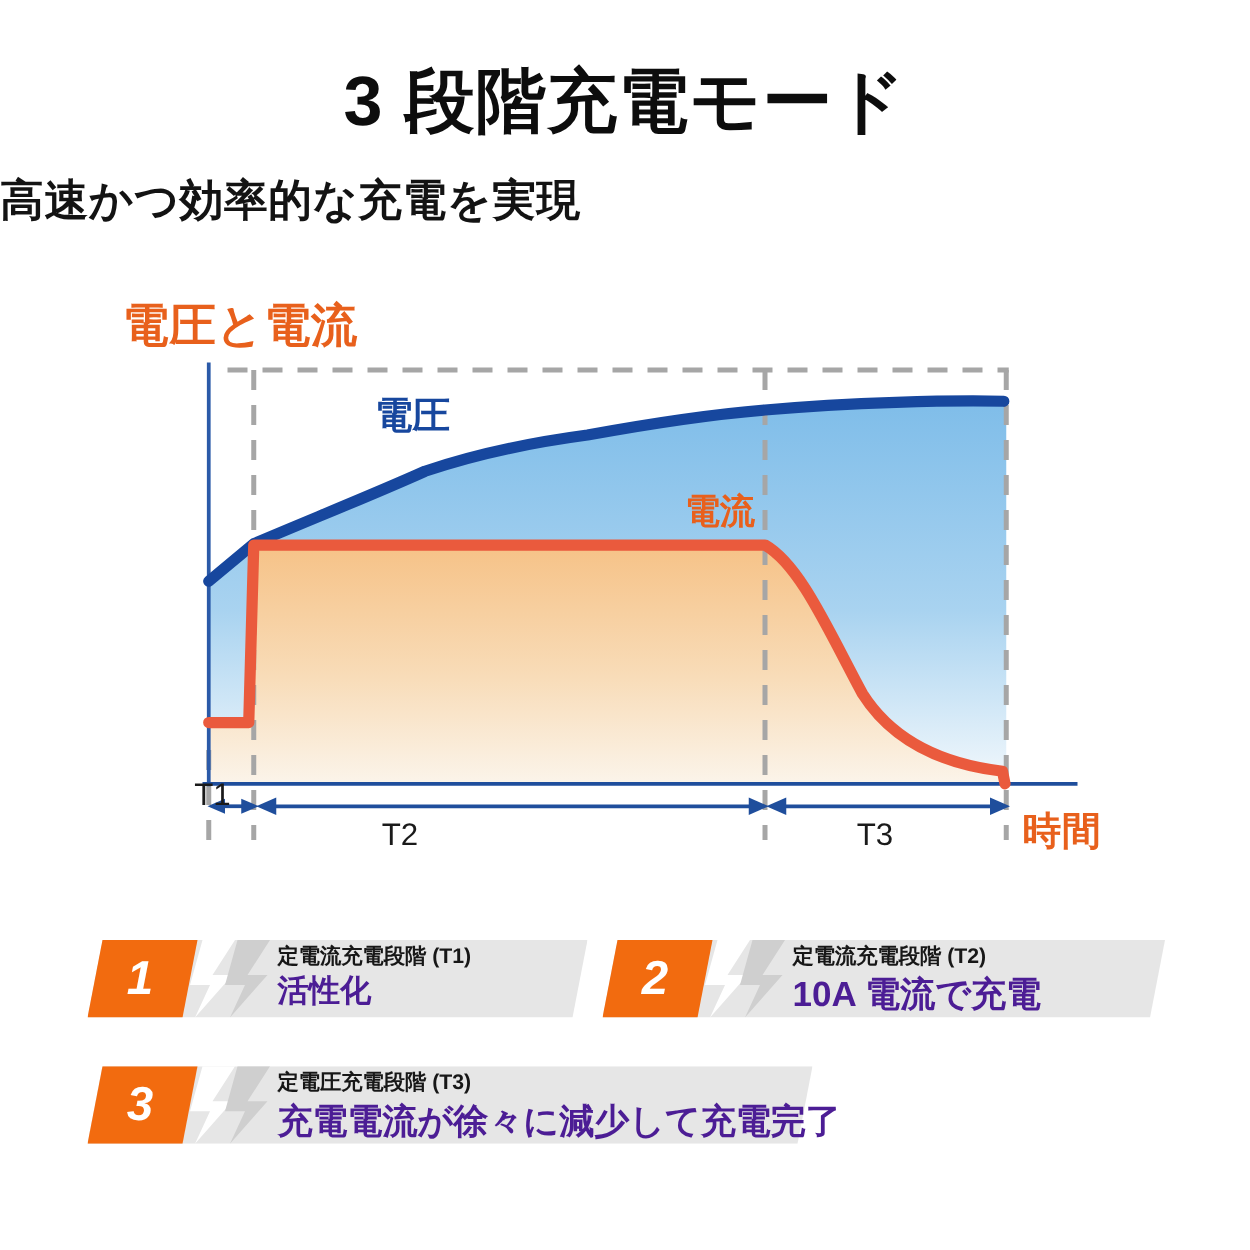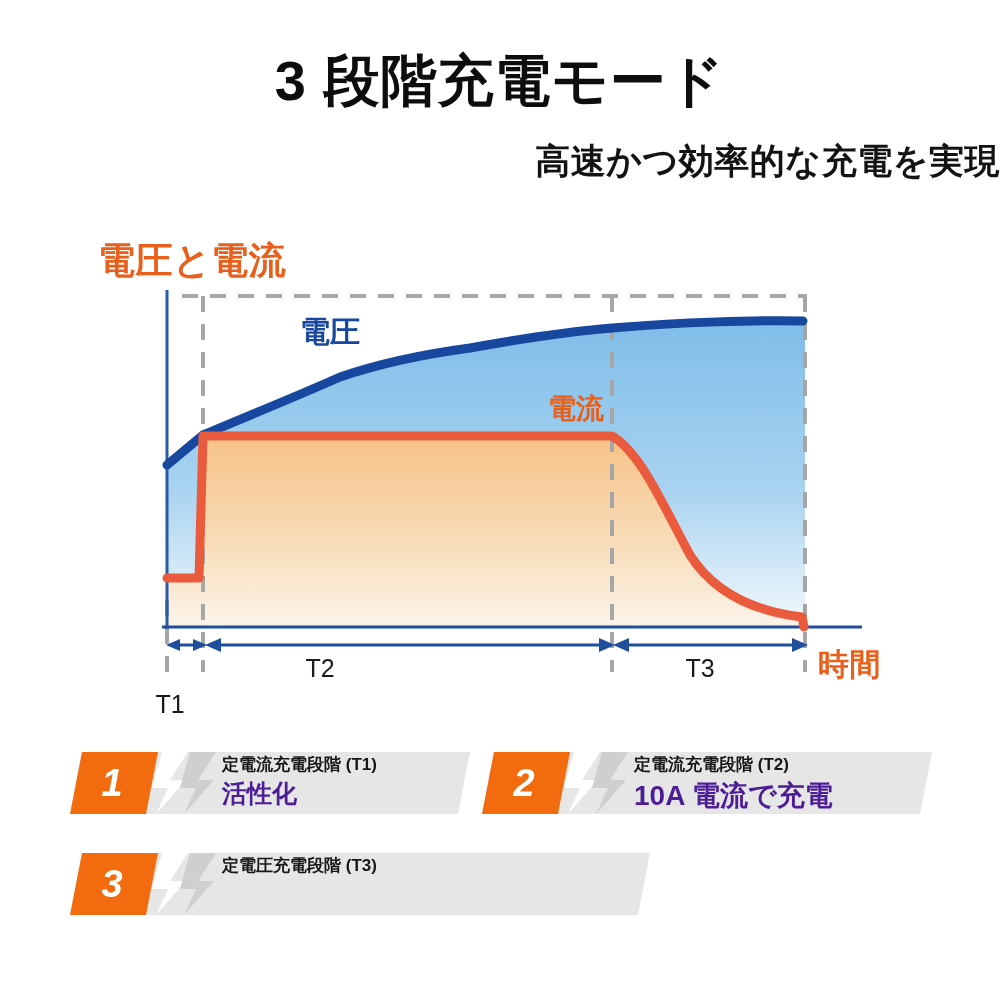--- a/index.html
+++ b/index.html
@@ -15,21 +15,21 @@
   
   .title{
     position:absolute;left:0;top:52px;width:1000px;
     text-align:center;
     font-size:56px;font-weight:bold;color:#0d0d0d;
     letter-spacing:1px;line-height:1.05;
     white-space:nowrap;
   }
   .subtitle{
     position:absolute;left:0;top:142px;width:1000px;
-    text-align:right;
+    text-align:left;
     font-size:35px;font-weight:bold;color:#131313;
     letter-spacing:0.5px;line-height:1.1;
     white-space:nowrap;
   }
   .chart-svg{position:absolute;left:0;top:0;}
 
   .axis-label-y{
     position:absolute;left:98px;top:236px;
     font-size:37px;font-weight:bold;color:#E8601C;
     white-space:nowrap;letter-spacing:0.5px;
@@ -48,21 +48,21 @@
     position:absolute;left:548px;top:390px;
     font-size:28px;font-weight:bold;color:#E8601C;
     white-space:nowrap;
   }
   .tick-t{
     position:absolute;
     font-size:25px;color:#1a1a1a;
     white-space:nowrap;
     text-align:center;
   }
-  #tick-t1{left:150px;top:690px;width:40px;text-align:center;}
+  #tick-t1{left:150px;top:622px;width:40px;text-align:center;}
   #tick-t2{left:290px;top:654px;width:60px;}
   #tick-t3{left:680px;top:654px;width:40px;}
 
   
   .card{position:absolute;height:62px;}
   .badge-num{
     position:absolute;left:0;top:0;width:62px;height:62px;
     color:#ffffff;font-size:38px;font-weight:bold;
     font-style:italic;
     display:flex;align-items:center;justify-content:center;
@@ -213,16 +213,17 @@
   <div class="card" id="card-3" style="left:70px;top:853px;width:580px;">
     <svg width="580" height="62" style="position:absolute;left:0;top:0;">
       <polygon points="12,0 580,0 568,62 0,62" fill="#E6E6E6"></polygon>
       <polygon points="12,0 88,0 76,62 0,62" fill="#F26B0F"></polygon>
       <polygon points="92,0 118,0 100,28 116,28 86,62 98,36 82,36" fill="#FFFFFF"></polygon>
       <polygon points="120,0 146,0 128,28 144,28 114,62 126,36 110,36" fill="#CFCFCF"></polygon>
     </svg>
     <div class="badge-num" style="left:4px;width:84px;">3</div>
     <div class="card-text" style="left:152px;">
       <div class="card-sub">定電圧充電段階 (T3)</div>
+      <div class="card-main big">充電電流が徐々に減少して充電完了</div>
     </div>
   </div>
 
 </div>
 
 </body></html>

